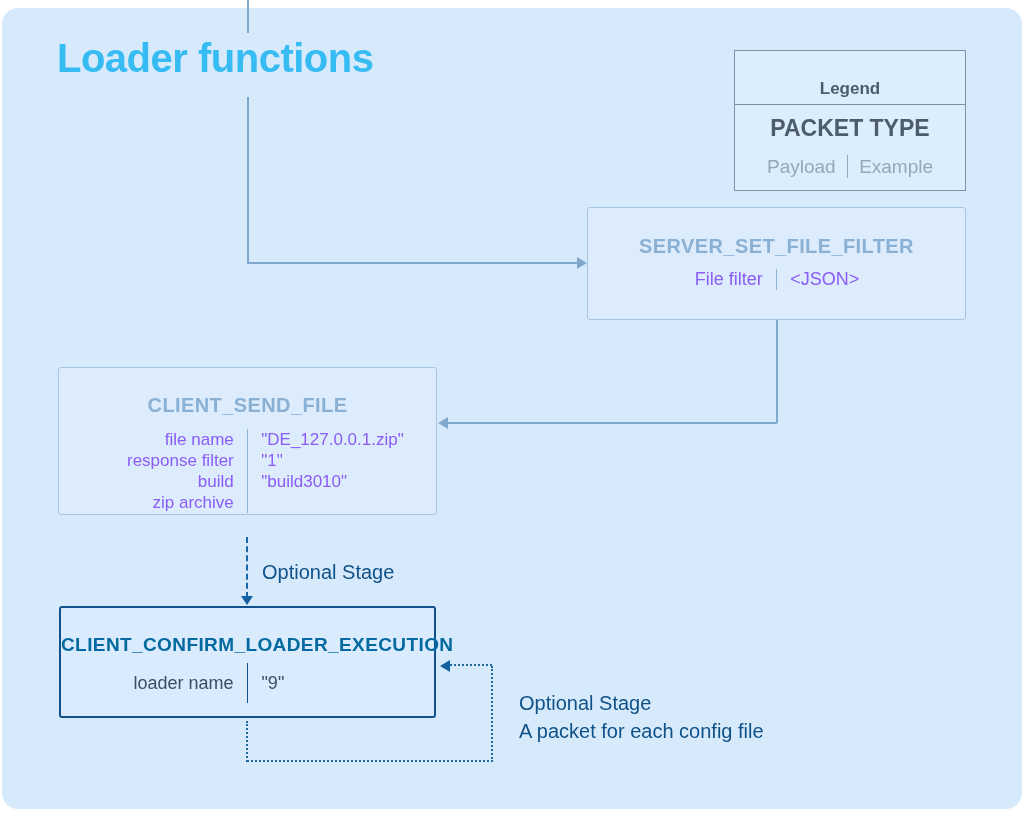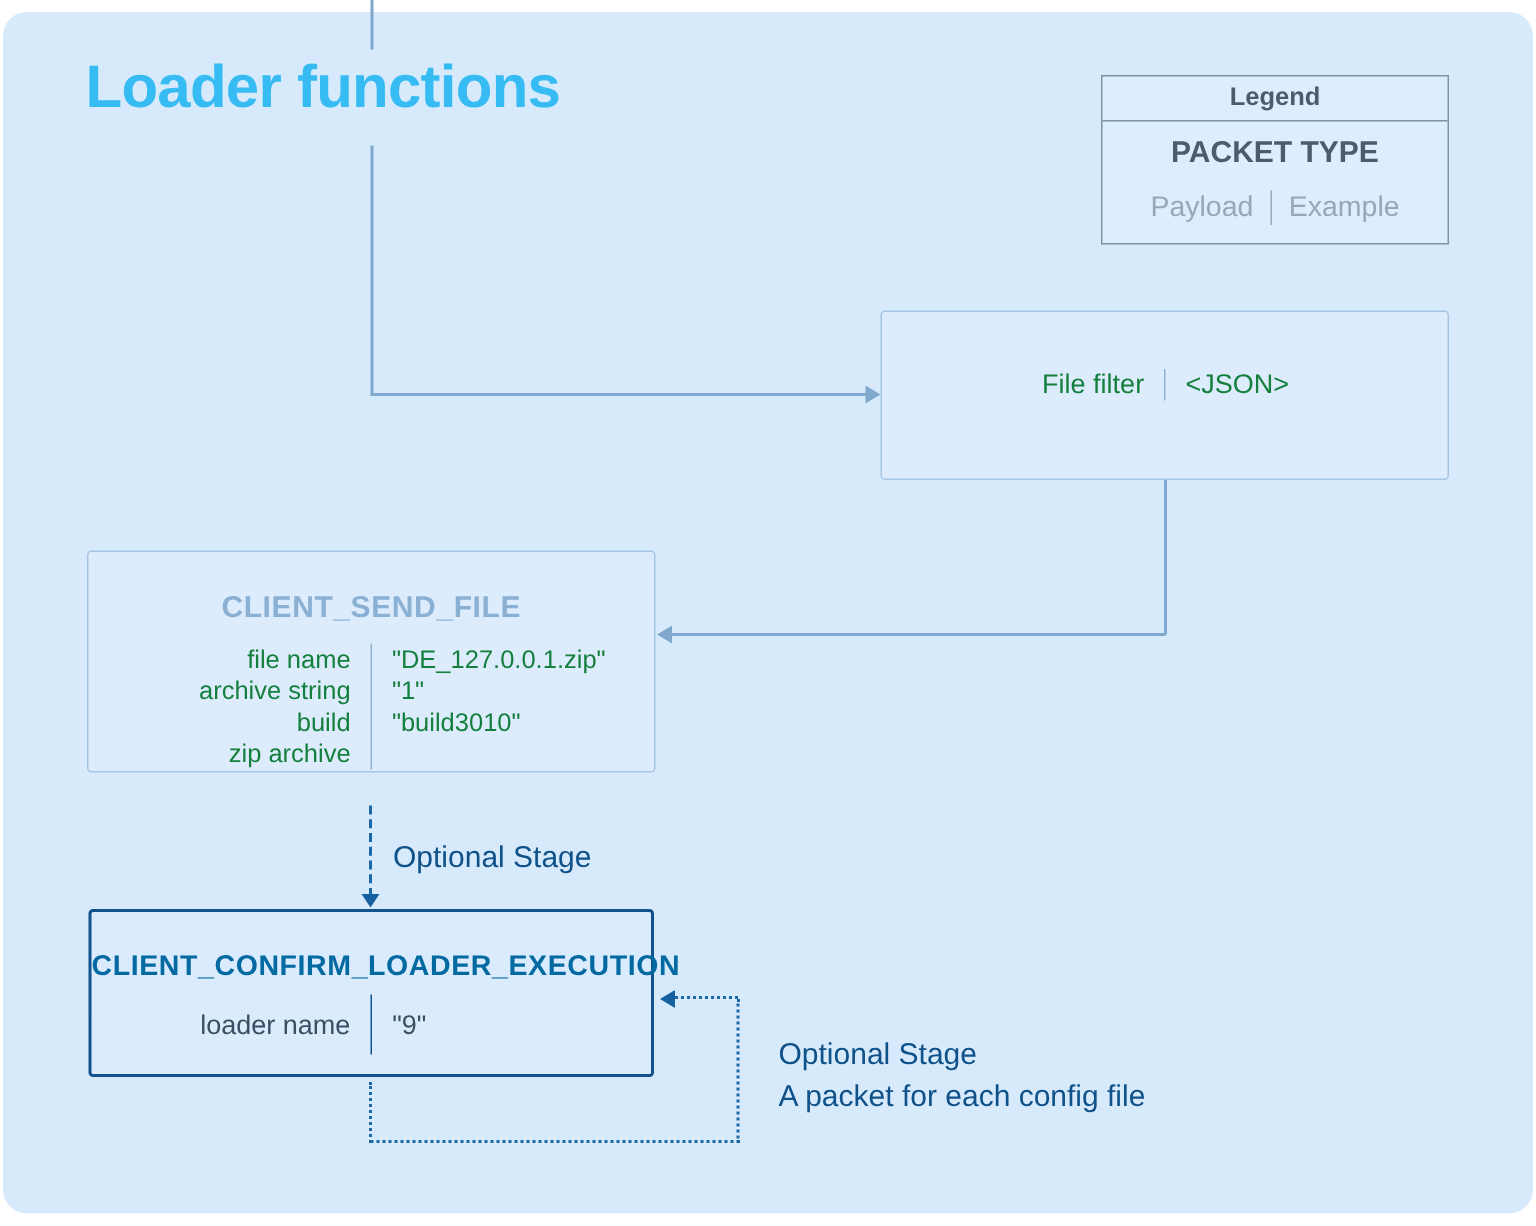--- a/index.html
+++ b/index.html
@@ -32,24 +32,24 @@
   .legend {
     position:absolute;
     left:734px; top:50px; width:232px;
     border:1.5px solid #7e92a6;
     background:#dceefd;
   }
   .legend-header {
     text-align:center;
     padding:4px 0 5px;
     border-bottom:1.5px solid #7e92a6;
-    color:#4c5c6d; font-size:17px; font-weight:600;
+    color:#4c5c6d; font-size:17px; font-weight:600;margin-top:24px;
   }
   .legend-body { padding:10px 6px 12px; text-align:center; }
-  .legend-packet-type { color:#4c5c6d; font-size:20px; font-weight:700; }
+  .legend-packet-type { color:#4c5c6d; font-size:23px; font-weight:700; }
   .legend-payload-row {
     margin-top:13px;
     display:flex; align-items:flex-end; justify-content:center;
     color:#97a7b6; font-size:19px;
   }
   .legend-divider {
     width:1.5px; height:23px; background:#97a7b6; margin:0 11px;
   }
 
   
@@ -70,21 +70,21 @@
   .packet-fields {
     display:flex; justify-content:center; align-items:stretch;
   }
   .fields-labels { width:50%; text-align:right; padding-right:13px; }
   .fields-values { width:50%; text-align:left;  padding-left:13px; }
   .fields-divider { width:1.5px; }
   .faded .fields-divider { background:#8fb3d6; }
   .dark  .fields-divider { background:#11528c; width:2px; }
 
   .field-line { line-height:21px; font-size:17px; }
-  .faded .field-line { color:#15803d; }
+  .faded .field-line { color:#8b5cf6; }
   .dark  .field-line { color:#3c4e61; font-size:18px; line-height:24px; }
 
   #packet-server { left:587px; top:207px; width:379px; height:113px; padding-top:27px; }
   #packet-server .packet-fields { margin-top:11px; }
   #packet-server .field-line { font-size:18px; }
 
   #packet-send { left:58px; top:367px; width:379px; height:148px; padding-top:26px; }
   #packet-send .packet-fields { margin-top:12px; }
 
   #packet-confirm { left:59px; top:606px; width:377px; height:112px; padding-top:26px; }
@@ -149,41 +149,42 @@
       </div>
     </div>
   </div>
 
   <div class="line" id="line-top-a"></div>
   <div class="line" id="line-top-b"></div>
   <div class="line" id="line-top-h"></div>
   <div class="arrow arrow-right-steel" id="arrow-into-server"></div>
 
   <div class="packet faded" id="packet-server">
+    <div class="packet-title">SERVER_SET_FILE_FILTER</div>
     <div class="packet-fields">
       <div class="fields-labels">
         <div class="field-line">File filter</div>
       </div>
       <div class="fields-divider"></div>
       <div class="fields-values">
         <div class="field-line">&lt;JSON&gt;</div>
       </div>
     </div>
   </div>
 
   <div class="line" id="line-server-v"></div>
   <div class="line" id="line-server-h"></div>
   <div class="arrow arrow-left-steel" id="arrow-into-send"></div>
 
   <div class="packet faded" id="packet-send">
     <div class="packet-title">CLIENT_SEND_FILE</div>
     <div class="packet-fields">
       <div class="fields-labels">
         <div class="field-line">file name</div>
-        <div class="field-line">archive string</div>
+        <div class="field-line">response filter</div>
         <div class="field-line">build</div>
         <div class="field-line">zip archive</div>
       </div>
       <div class="fields-divider"></div>
       <div class="fields-values">
         <div class="field-line">"DE_127.0.0.1.zip"</div>
         <div class="field-line">"1"</div>
         <div class="field-line">"build3010"</div>
       </div>
     </div>

